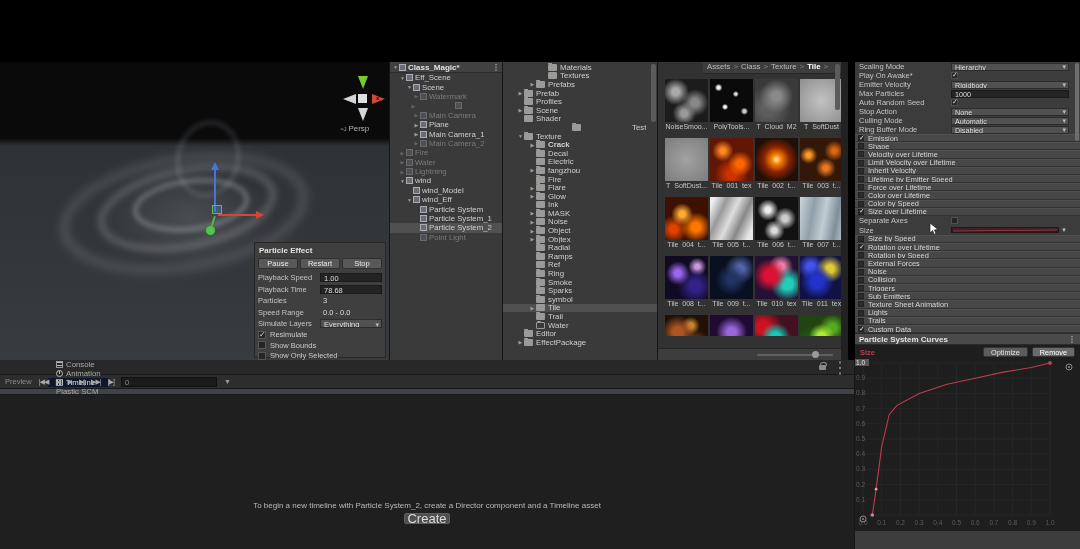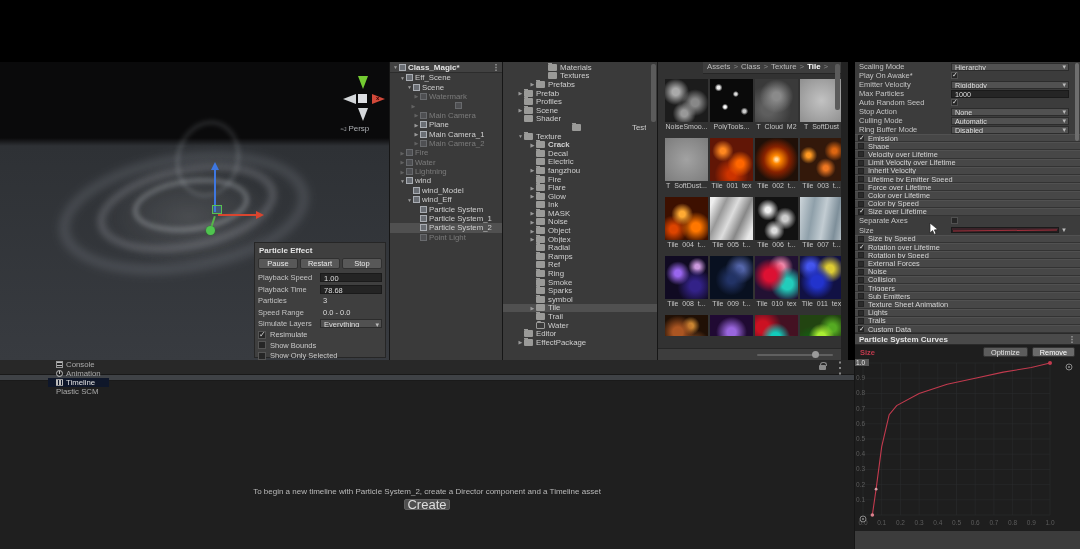--- a/index.html
+++ b/index.html
@@ -935,20 +935,34 @@
           <div class="tab">
 
             <span>Plastic SCM</span>
           </div>
         </div>
       <div id="tab-right">
         <span class="lock"></span>
         <span>⋮</span>
       </div>
     </div>
+    <div id="tl-toolbar">
+      <span>Preview</span>
+      <span id="transport" style="display:flex;gap:7px;">
+
+      <span class="tbtn">|◀◀</span>
+          <span class="tbtn">|◀</span>
+          <span class="tbtn">▶</span>
+          <span class="tbtn">▶|</span>
+          <span class="tbtn">▶▶|</span>
+          <span class="tbtn">[▶]</span>
+        </span>
+      <span id="framebox">0</span>
+      <span id="tl-dd">▼</span>
+    </div>
     <div id="tl-band"></div>
     <div id="tl-content">
       <div id="tl-msg">To begin a new timeline with Particle System_2, create a Director component and a Timeline asset</div>
       <div id="create-btn">Create</div>
     </div>
   </div>
 
 </div>
 
 </body></html>

